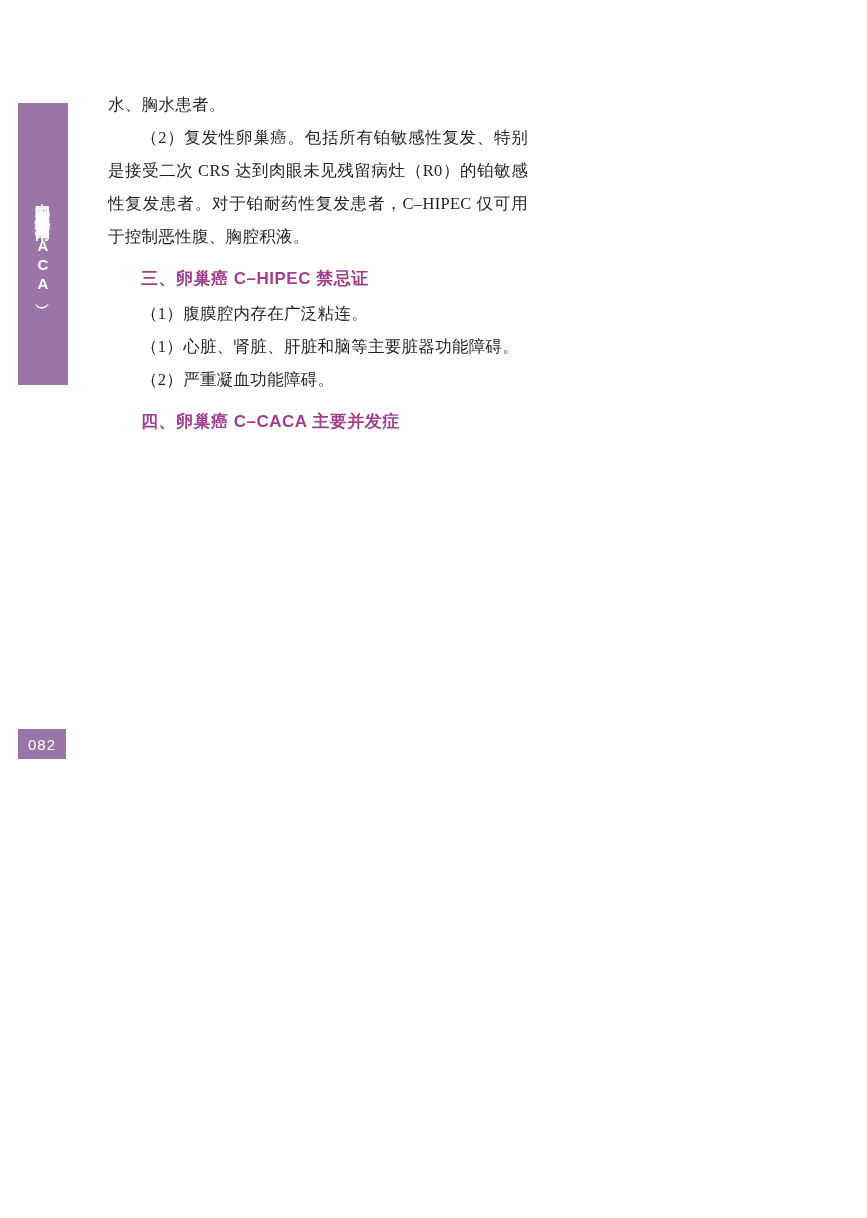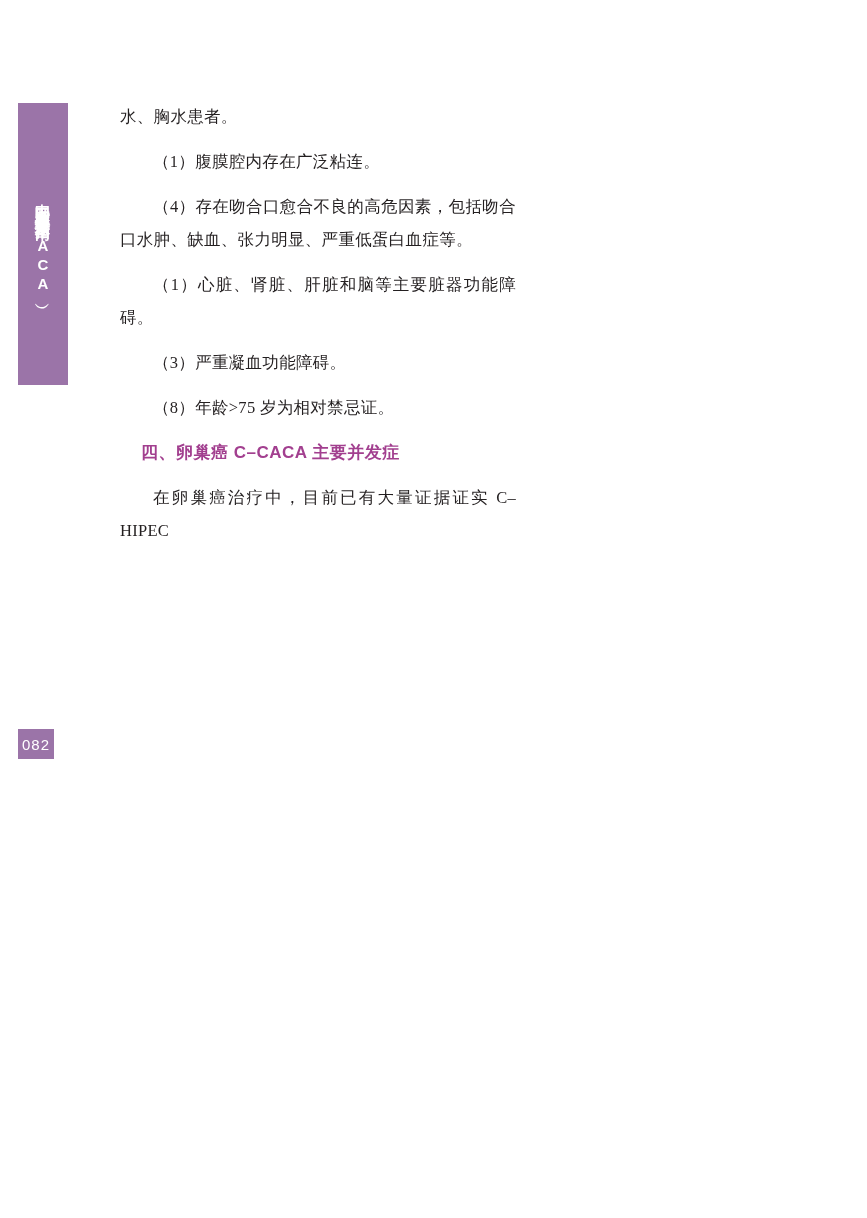--- a/index.html
+++ b/index.html
@@ -44,21 +44,21 @@
     font-family: "Liberation Sans", "DejaVu Sans", sans-serif;
     font-weight: 700;
     white-space: nowrap;
   }
 
   
   .page-num {
     position: absolute;
     left: 18px;
     top: 729px;
-    width: 36px;
+    width: 48px;
     height: 30px;
     background: #9b74a8;
     color: #ffffff;
     display: flex;
     align-items: center;
     justify-content: center;
     font-family: "Liberation Sans", "DejaVu Sans", sans-serif;
     font-size: 15px;
     letter-spacing: 1px;
   }
@@ -70,21 +70,21 @@
     top: 88px;
     width: 420px;
   }
 
   .para {
     font-size: 16.5px;
     line-height: 33px;
     letter-spacing: 0.3px;
     text-align: justify;
     text-justify: inter-ideograph;
-    margin: 12px;
+    margin: 0;
   }
   .indent {
     text-indent: 33px;
   }
 
   .heading {
     font-size: 17px;
     line-height: 33px;
     color: #a23f8f;
     font-weight: 700;
@@ -102,22 +102,21 @@
   <div class="side-tab">
     <span class="side-tab-text">中国肿瘤整合诊治技术指南（CACA）</span>
   </div>
 
   <div class="page-num">
     <span>082</span>
   </div>
 
   <div class="column">
     <p class="para">水、胸水患者。</p>
+    <p class="para indent">（2）复发性卵巢癌。包括所有铂敏感性复发、特别是接受二次 CRS 达到肉眼未见残留病灶（R0）的铂敏感性复发患者。对于铂耐药性复发患者，C–HIPEC 仅可用于控制恶性腹、胸腔积液。</p>
+    <h2 class="heading">三、卵巢癌 C–HIPEC 禁忌证</h2>
     <p class="para indent">（1）腹膜腔内存在广泛粘连。</p>
-    <p class="para indent">（4）存在吻合口愈合不良的高危因素，包括吻合口水肿、缺血、张力明显、严重低蛋白血症等。</p>
     <p class="para indent">（1）心脏、肾脏、肝脏和脑等主要脏器功能障碍。</p>
-    <p class="para indent">（3）严重凝血功能障碍。</p>
-    <p class="para indent">（8）年龄&gt;75 岁为相对禁忌证。</p>
+    <p class="para indent">（2）严重凝血功能障碍。</p>
     <h2 class="heading">四、卵巢癌 C–CACA 主要并发症</h2>
-    <p class="para indent">在卵巢癌治疗中，目前已有大量证据证实 C–HIPEC</p>
   </div>
 
 </div>
 
 </body></html>

